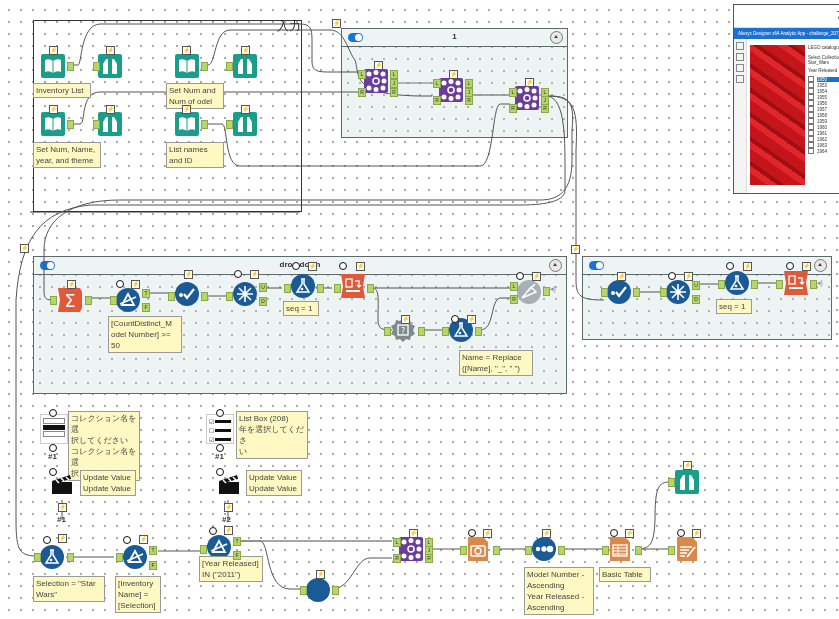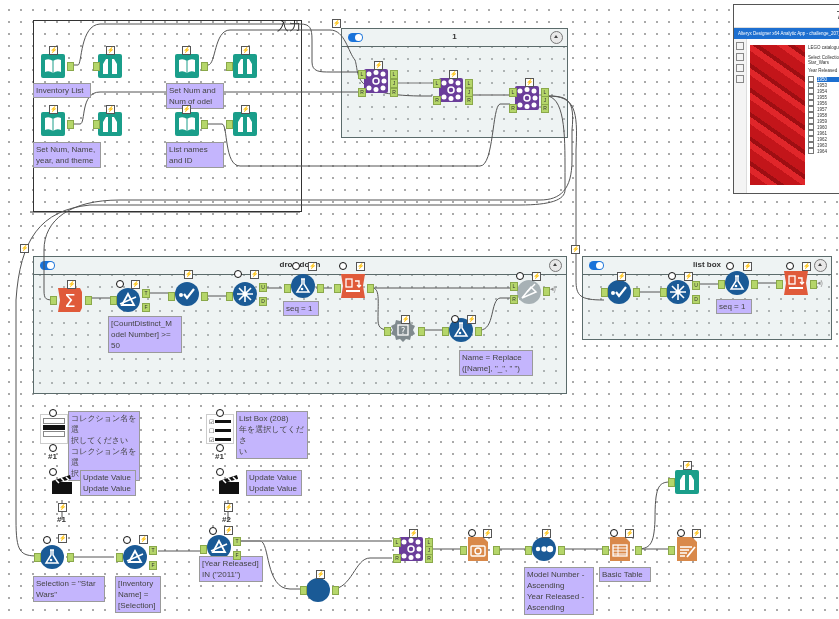--- a/index.html
+++ b/index.html
@@ -33,21 +33,21 @@
   .toggle::after { content:""; position:absolute; right:1px; top:1px; width:7px; height:7px; border-radius:50%; background:#fff; }
   .collapse { position:absolute; right:4px; top:2px; width:11px; height:11px; border-radius:50%; border:1px solid #777; background:#e8e8e8; }
   .collapse::after { content:""; position:absolute; left:3px; top:3px; border-left:2.5px solid transparent; border-right:2.5px solid transparent; border-bottom:3px solid #444; }
 
   .tool { position:absolute; width:24px; height:24px; z-index:3; display:flex; align-items:center; justify-content:center; }
   .tool svg { width:24px; height:24px; }
   .badge { position:absolute; width:7px; height:7px; border:1px solid #555; background:#fff; font-size:6px; line-height:7px; text-align:center; z-index:4; color:#111; }
   .clock { position:absolute; width:6px; height:6px; border-radius:50%; border:1.5px solid #111; background:#fff; z-index:4; }
   .anchor { position:absolute; width:5px; height:7px; background:#b5d66a; border:1px solid #8aa84a; z-index:4; font-size:5px; line-height:7px; color:#333; text-align:center; }
   .anchor.lbl { width:6px; }
-  .annot { position:absolute; border:1px solid #9a9a9a; background:#c4b5fd; font-size:8px; line-height:11px; padding:1px 2px; color:#444; z-index:3; white-space:pre-line; }
+  .annot { position:absolute; border:1px solid #9a9a9a; background:#fef9c3; font-size:8px; line-height:11px; padding:1px 2px; color:#444; z-index:3; white-space:pre-line; }
 
   .app-window { position:absolute; left:733px; top:4px; width:110px; height:188px; border:1px solid #555; background:#fff; z-index:5; overflow:hidden; }
   .app-window .titlebar { height:22px; background:#fff; font-size:10px; text-align:right; padding-right:2px; line-height:22px; color:#222; }
   .app-window .bluebar { height:11px; background:#1d6fd0; color:#fff; font-size:4.5px; line-height:11px; padding-left:4px; white-space:nowrap; }
   .app-window .sidebar { position:absolute; left:0; top:34px; width:12px; bottom:0; background:#f4f4f4; border-right:1px solid #ddd; }
   .app-window .sideicon { width:6px; height:6px; border:1px solid #888; margin:3px 2px; }
   .app-window .lego { position:absolute; left:16px; top:40px; width:55px; height:140px;
      background: repeating-linear-gradient(35deg, #c3151a 0 10px, #e0262a 10px 16px, #9e0e12 16px 20px); }
   .app-window .panel { position:absolute; left:74px; top:40px; right:0; bottom:10px; font-size:4.5px; color:#333; }
   .app-window .panel div { white-space:nowrap; }
@@ -458,21 +458,20 @@
       <path d="M10 12 L18 4" stroke="#fff" stroke-width="1.5"></path>
     </svg>
 </div>
 <div class="anchor" style="left:543px;top:287px"></div>
 <span class="abs" style="left:550px;top:285px;font-size:7px;color:#888;z-index:3">◂)</span>
 
 <div class="badge" style="left:571px;top:245px">⚡</div>
 <div class="container" style="left:582px;top:256px;width:248px;height:82px;">
   <div class="chead">
     <div class="toggle"></div>
-    <div class="ctitle">list box</div>
     <div class="collapse"></div>
   </div>
 </div>
 <div class="badge" style="left:617px;top:272px">⚡</div>
 <div class="anchor" style="left:601px;top:288px"></div>
 <div class="tool" style="left:607px;top:280px">
   <svg viewBox="0 0 24 24">
       <circle cx="12" cy="12" r="12" fill="#1a5a96"></circle>
       <circle cx="6" cy="13" r="2" fill="#fff"></circle>
       <path d="M9 12 L12 16 L19 7" fill="none" stroke="#fff" stroke-width="2.2"></path>

